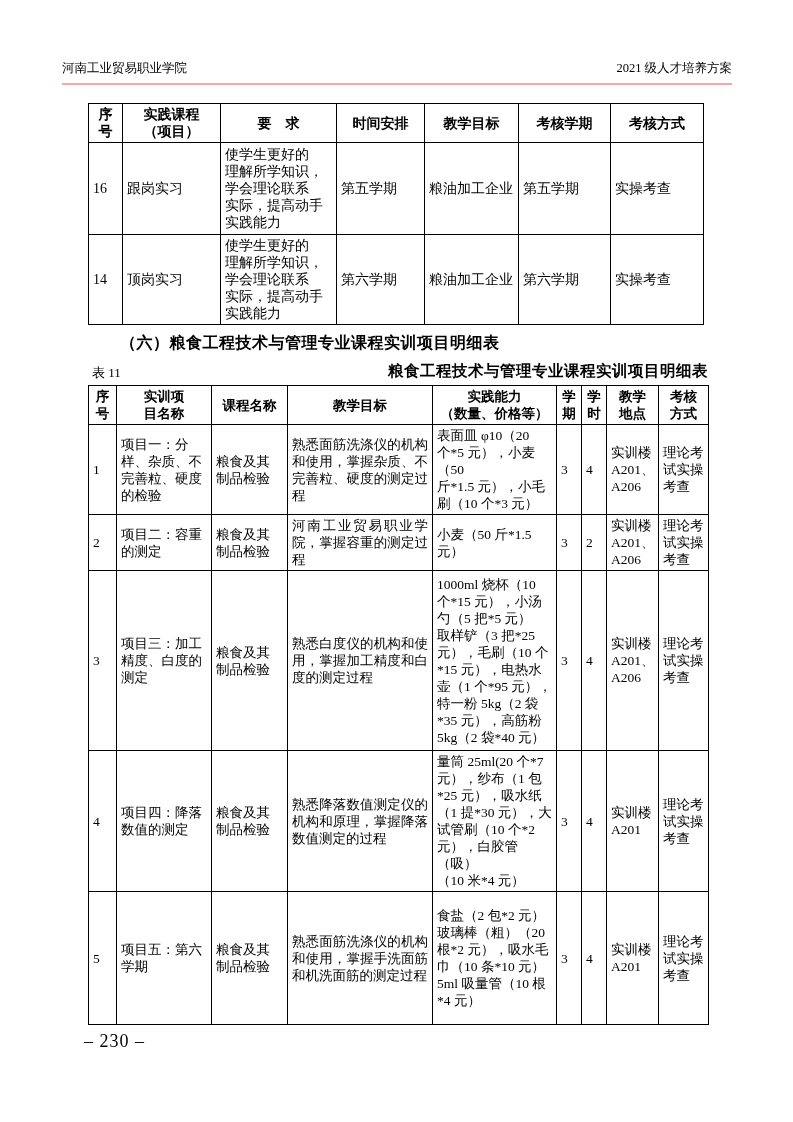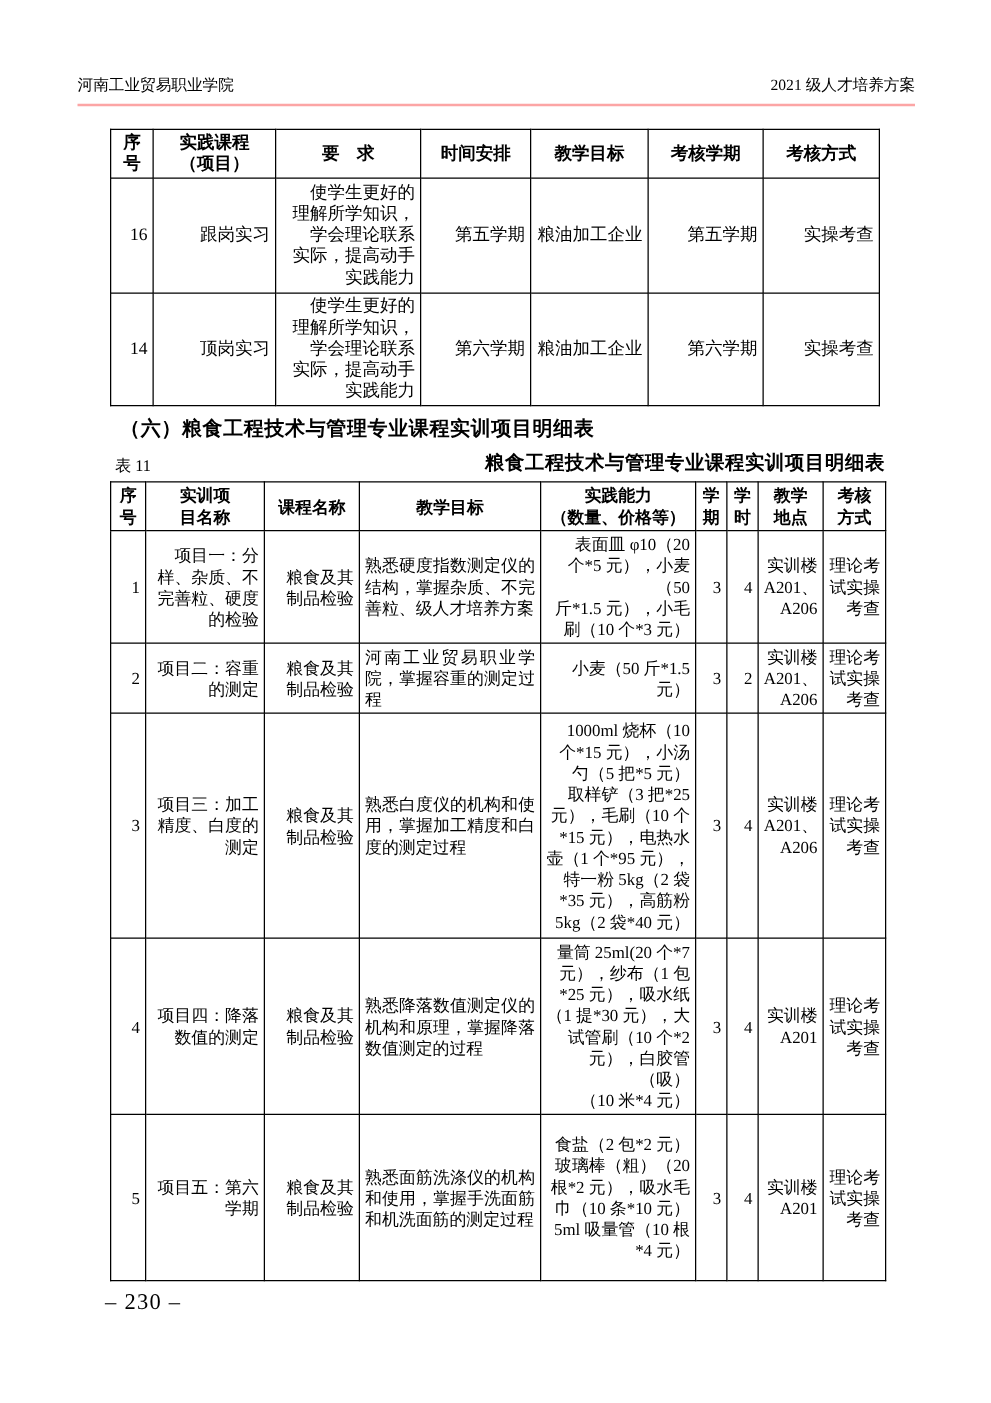--- a/index.html
+++ b/index.html
@@ -24,40 +24,40 @@
   table.doc-table { border-collapse: collapse; table-layout: fixed; position: absolute; }
   table.doc-table th, table.doc-table td {
     border: 1.5px solid #000;
     padding: 2px 4px;
     vertical-align: middle;
     line-height: 17px;
     overflow: hidden;
   }
   table.doc-table th { font-weight: bold; text-align: center; }
   .pre { white-space: pre-line; }
-  .c { text-align: right; margin-top: 40px; }
-  .l { text-align: right; }
+  .c { text-align: left; margin-top: 40px; }
+  .l { text-align: left; }
   .j { text-align: justify; }
 
   .t1 { left: 88px; top: 103px; width: 615px; font-size: 14px; }
   .t1 tr.hrow  { height: 38px; }
   .t1 tr.row16 { height: 92px; }
   .t1 tr.row17 { height: 90px; }
 
   .t2 { left: 88px; top: 385px; width: 620px; font-size: 13.5px; }
   .t2 tr.hrow { height: 37px; }
   .t2 tr.r1 { height: 90px; }
   .t2 tr.r2 { height: 56px; }
   .t2 tr.r3 { height: 180px; }
   .t2 tr.r4 { height: 134px; }
   .t2 tr.r5 { height: 133px; }
 
   
   .section-heading {
-    position: absolute; left: 96px; top: 333px;
+    position: absolute; left: 120px; top: 333px;
     font-size: 16px; font-weight: bold; letter-spacing: 0.5px;
   }
   .caption-row { position: absolute; left: 88px; top: 359px; width: 620px; height: 24px; }
   .table-label { position: absolute; left: 4px; top: 5px; font-size: 13px; }
   .table-caption {
     display: block; text-align: right;
     font-size: 15.5px; font-weight: bold; line-height: 24px; letter-spacing: 0.5px;
   }
 
   
@@ -163,21 +163,21 @@
 地点</th>
         <th class="pre">考核
 方式</th>
       </tr>
     </thead>
     <tbody>
       <tr class="r1">
         <td class="c">1</td>
         <td class="l">项目一：分样、杂质、不完善粒、硬度的检验</td>
         <td class="c">粮食及其制品检验</td>
-        <td class="j">熟悉硬度指数测定仪的结构，掌握杂质、不完善粒、级人才培养方案</td>
+        <td class="j">熟悉面筋洗涤仪的机构和使用，掌握杂质、不完善粒、硬度的测定过程</td>
         <td class="l pre">表面皿 φ10（20
 个*5 元），小麦（50
 斤*1.5 元），小毛
 刷（10 个*3 元）</td>
         <td class="c">3</td>
         <td class="c">4</td>
         <td class="l">实训楼A201、A206</td>
         <td class="l">理论考试实操考查</td>
       </tr>
       <tr class="r2">

